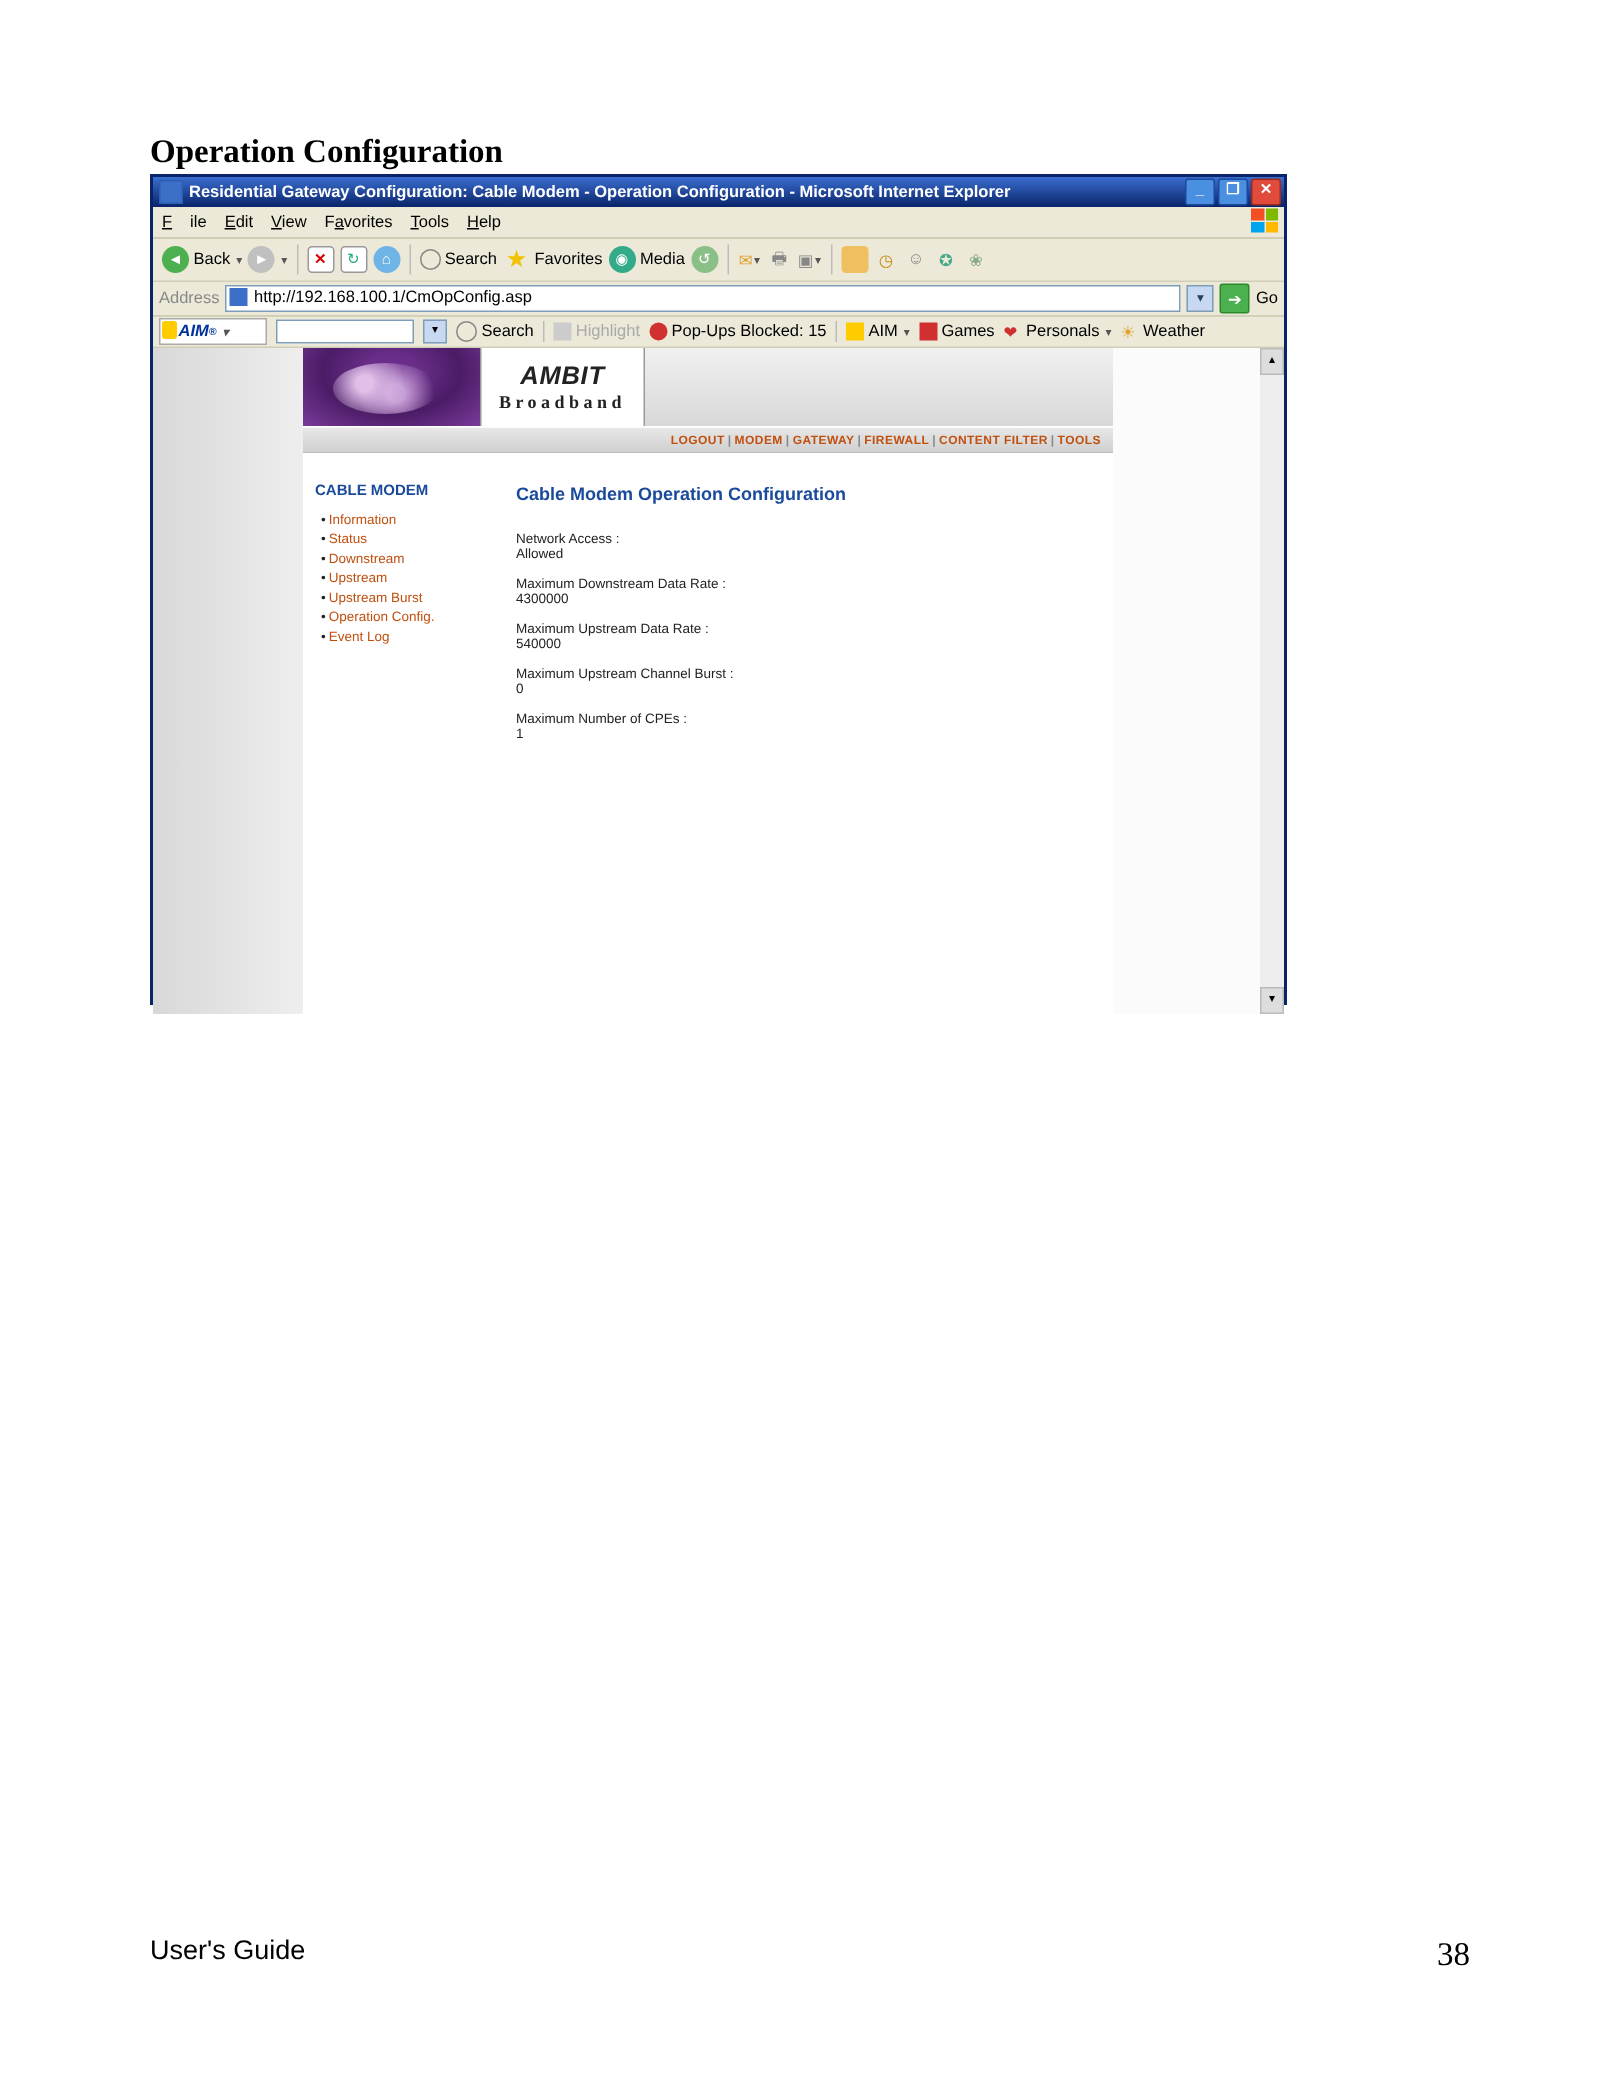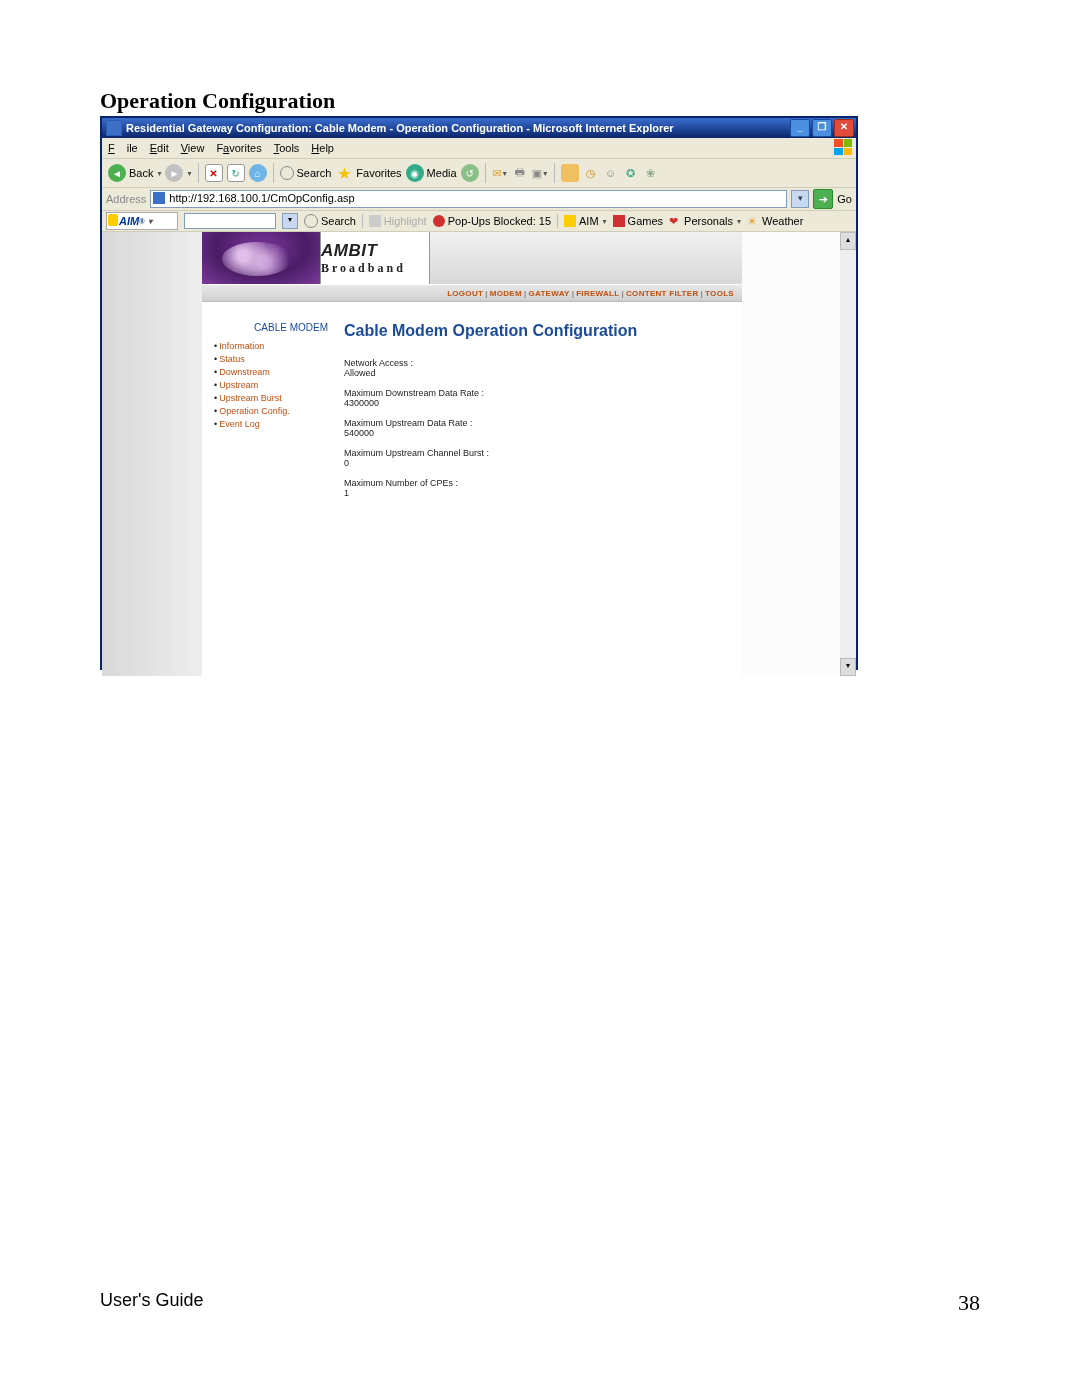--- a/index.html
+++ b/index.html
@@ -244,21 +244,21 @@
     content:"";position:absolute;left:20px;top:10px;width:70px;height:34px;
     background: radial-gradient(circle at 30% 40%, #e0c0e8 10%, transparent 50%),
                 radial-gradient(circle at 60% 60%, #c8a0d8 12%, transparent 55%);
     border-radius:50%;
   }
   .banner-logo {
     width: 108px;
     background: white;
     border-left:1px solid #999;
     border-right:1px solid #999;
-    display:flex;flex-direction:column;justify-content:center;
+    display:flex;flex-direction:column;align-items:center;justify-content:center;
   }
   .ambit-word {
     font-family: Arial, sans-serif;
     font-weight: 900;
     font-size: 17px;
     font-style: italic;
     color: #222;
     letter-spacing: 0.5px;
     position:relative;
   }
@@ -288,39 +288,38 @@
     display:flex;
     padding-top: 20px;
   }
   .sidenav {
     width: 118px;
     padding: 0 8px;
     font-family: Verdana, Arial, sans-serif;
   }
   .sidenav-title {
     font-size: 10px;
-    font-weight: normal;
+    font-weight: bold;
     color: #1a4a9a;
     margin-bottom: 8px;
-    text-align: right;
   }
   .sidenav-item {
     font-size: 9px;
     color: #c05010;
     margin-bottom: 3px;
     padding-left: 4px;
   }
   .sidenav-item::before { content:"•"; color:#222; margin-right:2px;}
   .content {
     flex:1;
     padding: 0 8px;
     font-family: Verdana, Arial, sans-serif;
   }
   .content-title {
-    font-size: 16px;
+    font-size: 12px;
     font-weight: bold;
     color: #1a4a9a;
     margin-bottom: 18px;
   }
   .kv-table { font-size: 9px; color:#222;}
   .kv-row { display:flex; margin-bottom: 10px; flex-direction: column;}
   .kv-label { width: 170px;}
   .kv-value { flex:1;}
 
   .footer-left {

